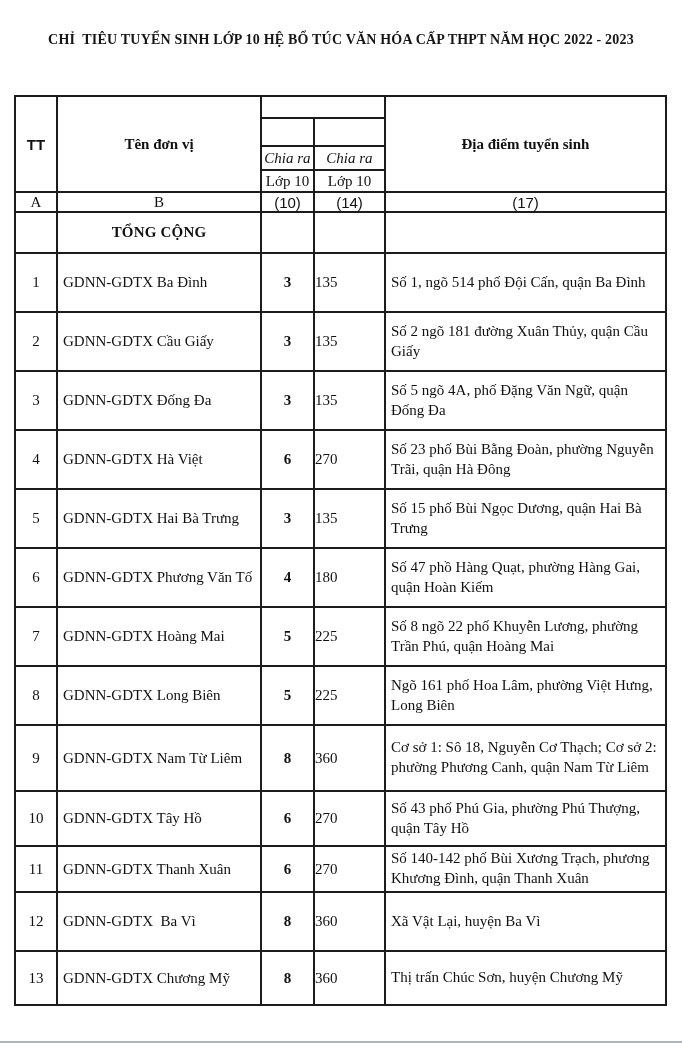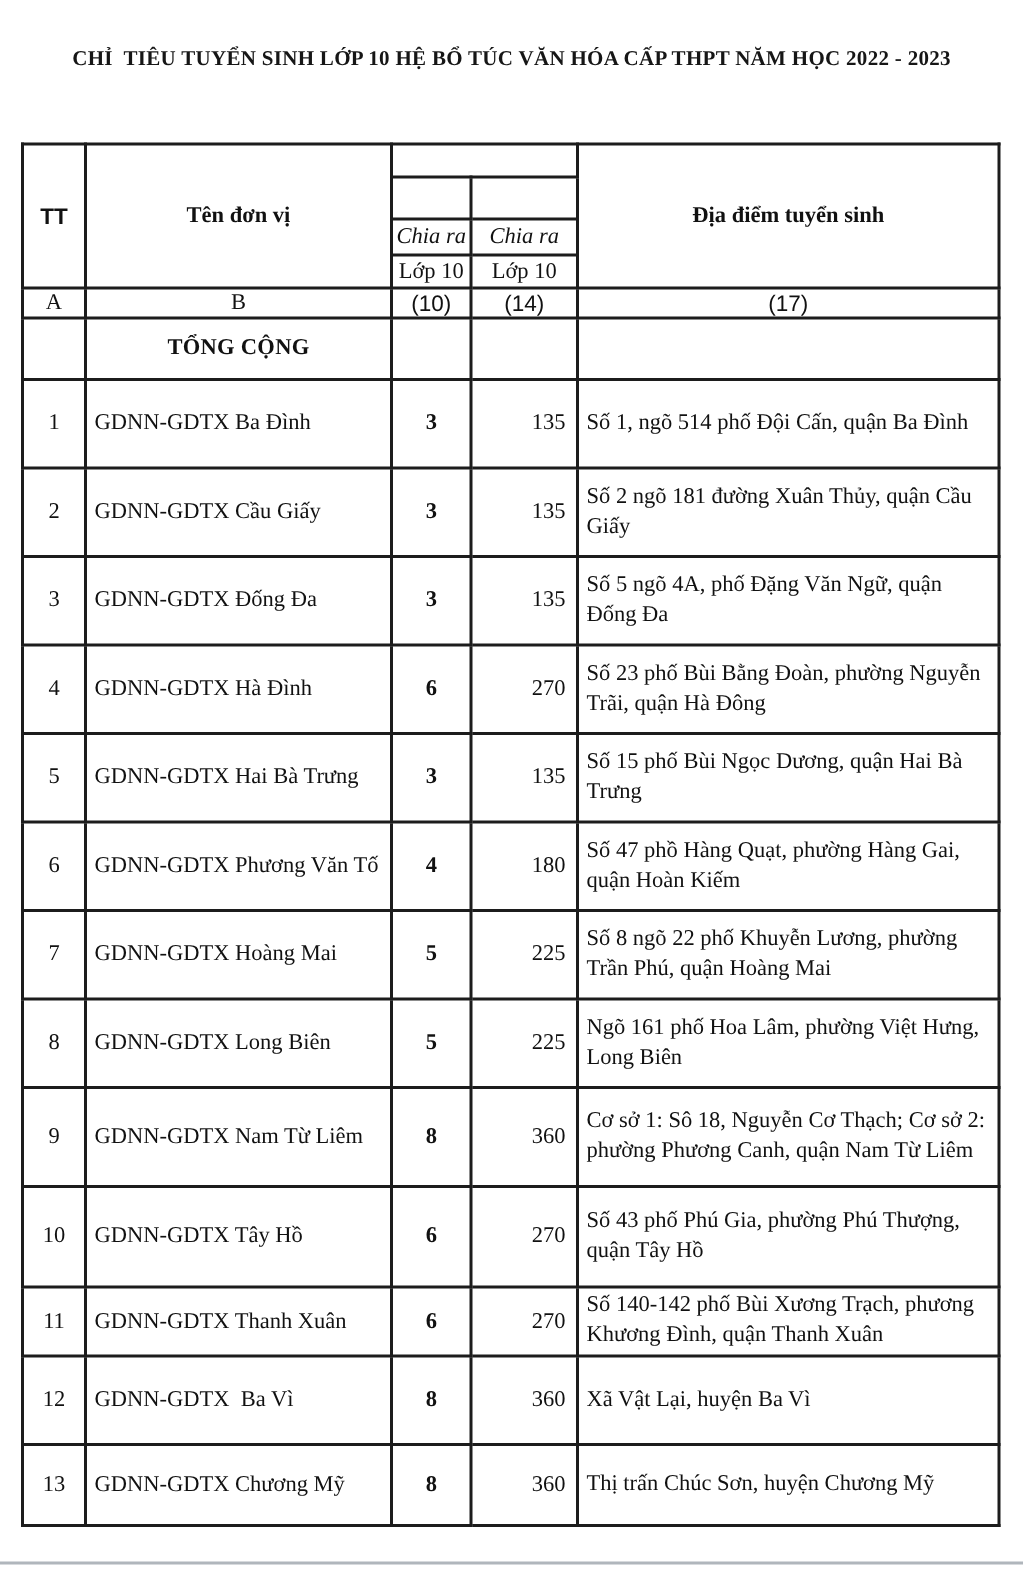--- a/index.html
+++ b/index.html
@@ -52,35 +52,35 @@
   .key-num { font-family: "Liberation Sans", sans-serif; font-size: 14px; }
   thead tr.h1 { height: 22px; }
   thead tr.h2 { height: 28px; }
   thead tr.h3 { height: 24px; }
   thead tr.h4 { height: 22px; }
 
   
   tbody tr { height: 59px; }
   tbody tr.total-row { height: 41px; }
   tbody tr:nth-child(10) { height: 66px; }
-  tbody tr:nth-child(11) { height: 67px; }
+  tbody tr:nth-child(11) { height: 55px; }
   tbody tr:nth-child(12) { height: 46px; }
   tbody tr:nth-child(13) { height: 59px; }
   tbody tr:nth-child(14) { height: 54px; }
 
   .total-label {
     font-weight: bold;
     font-size: 17px;
     text-align: center;
     letter-spacing: 0.2px;
   }
   td.cell-tt { text-align: center; }
   td.cell-unit { padding-left: 5px; white-space: pre; font-size: 15.5px; margin-left: 28px; }
   td.cell-q10 { text-align: center; font-weight: bold; }
-  td.cell-q14 { text-align: right; padding-right: 7px; }
+  td.cell-q14 { text-align: left; padding-right: 7px; }
   td.cell-addr { padding: 2px 6px 2px 5px; line-height: 1.32; }
 
   .bottom-divider {
     position: absolute;
     left: 0; top: 1041px;
     width: 682px; height: 2px;
     background: #b0b6bc;
   }
 </style>
 </head>
@@ -151,21 +151,21 @@
   <tr>
     <td class="cell-tt">3</td>
     <td class="cell-unit">GDNN-GDTX Đống Đa</td>
     <td class="cell-q10">3</td>
     <td class="cell-q14">135</td>
     <td class="cell-addr">Số 5 ngõ 4A, phố Đặng Văn Ngữ, quận Đống Đa</td>
   </tr>
 
   <tr>
     <td class="cell-tt">4</td>
-    <td class="cell-unit">GDNN-GDTX Hà Đình</td>
+    <td class="cell-unit">GDNN-GDTX Hà Việt</td>
     <td class="cell-q10">6</td>
     <td class="cell-q14">270</td>
     <td class="cell-addr">Số 23 phố Bùi Bằng Đoàn, phường Nguyễn Trãi, quận Hà Đông</td>
   </tr>
 
   <tr>
     <td class="cell-tt">5</td>
     <td class="cell-unit">GDNN-GDTX Hai Bà Trưng</td>
     <td class="cell-q10">3</td>
     <td class="cell-q14">135</td>

